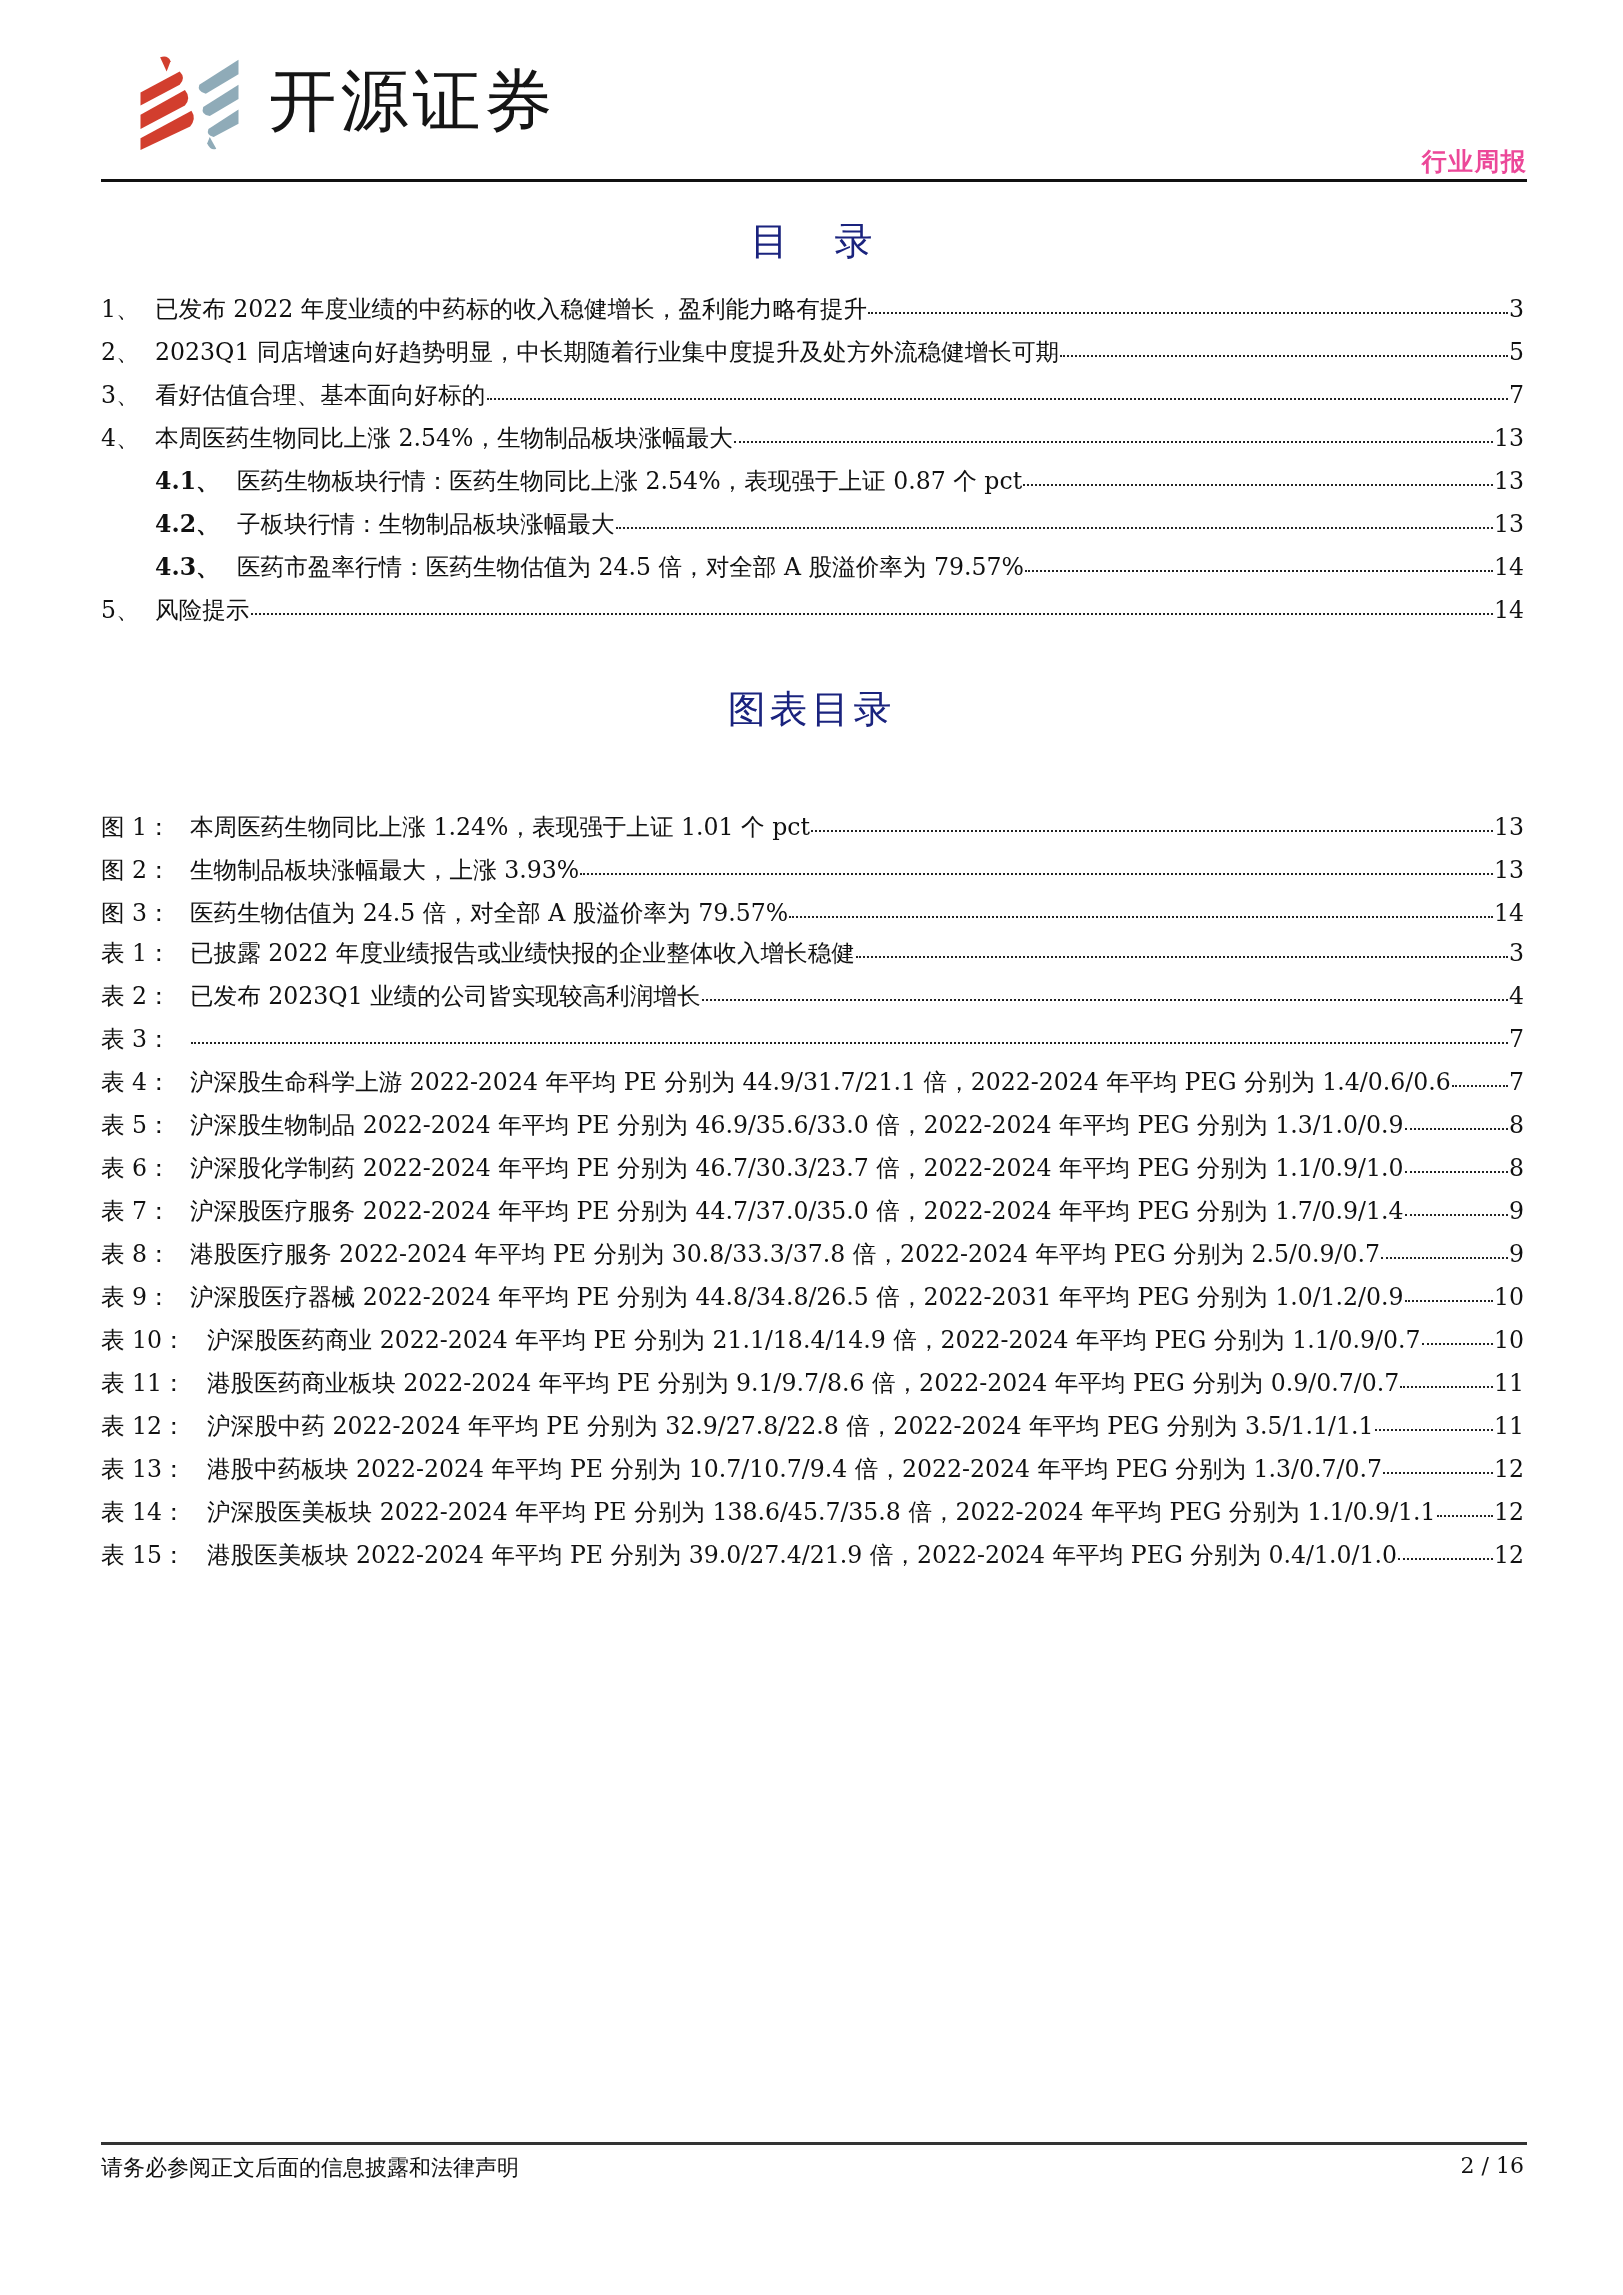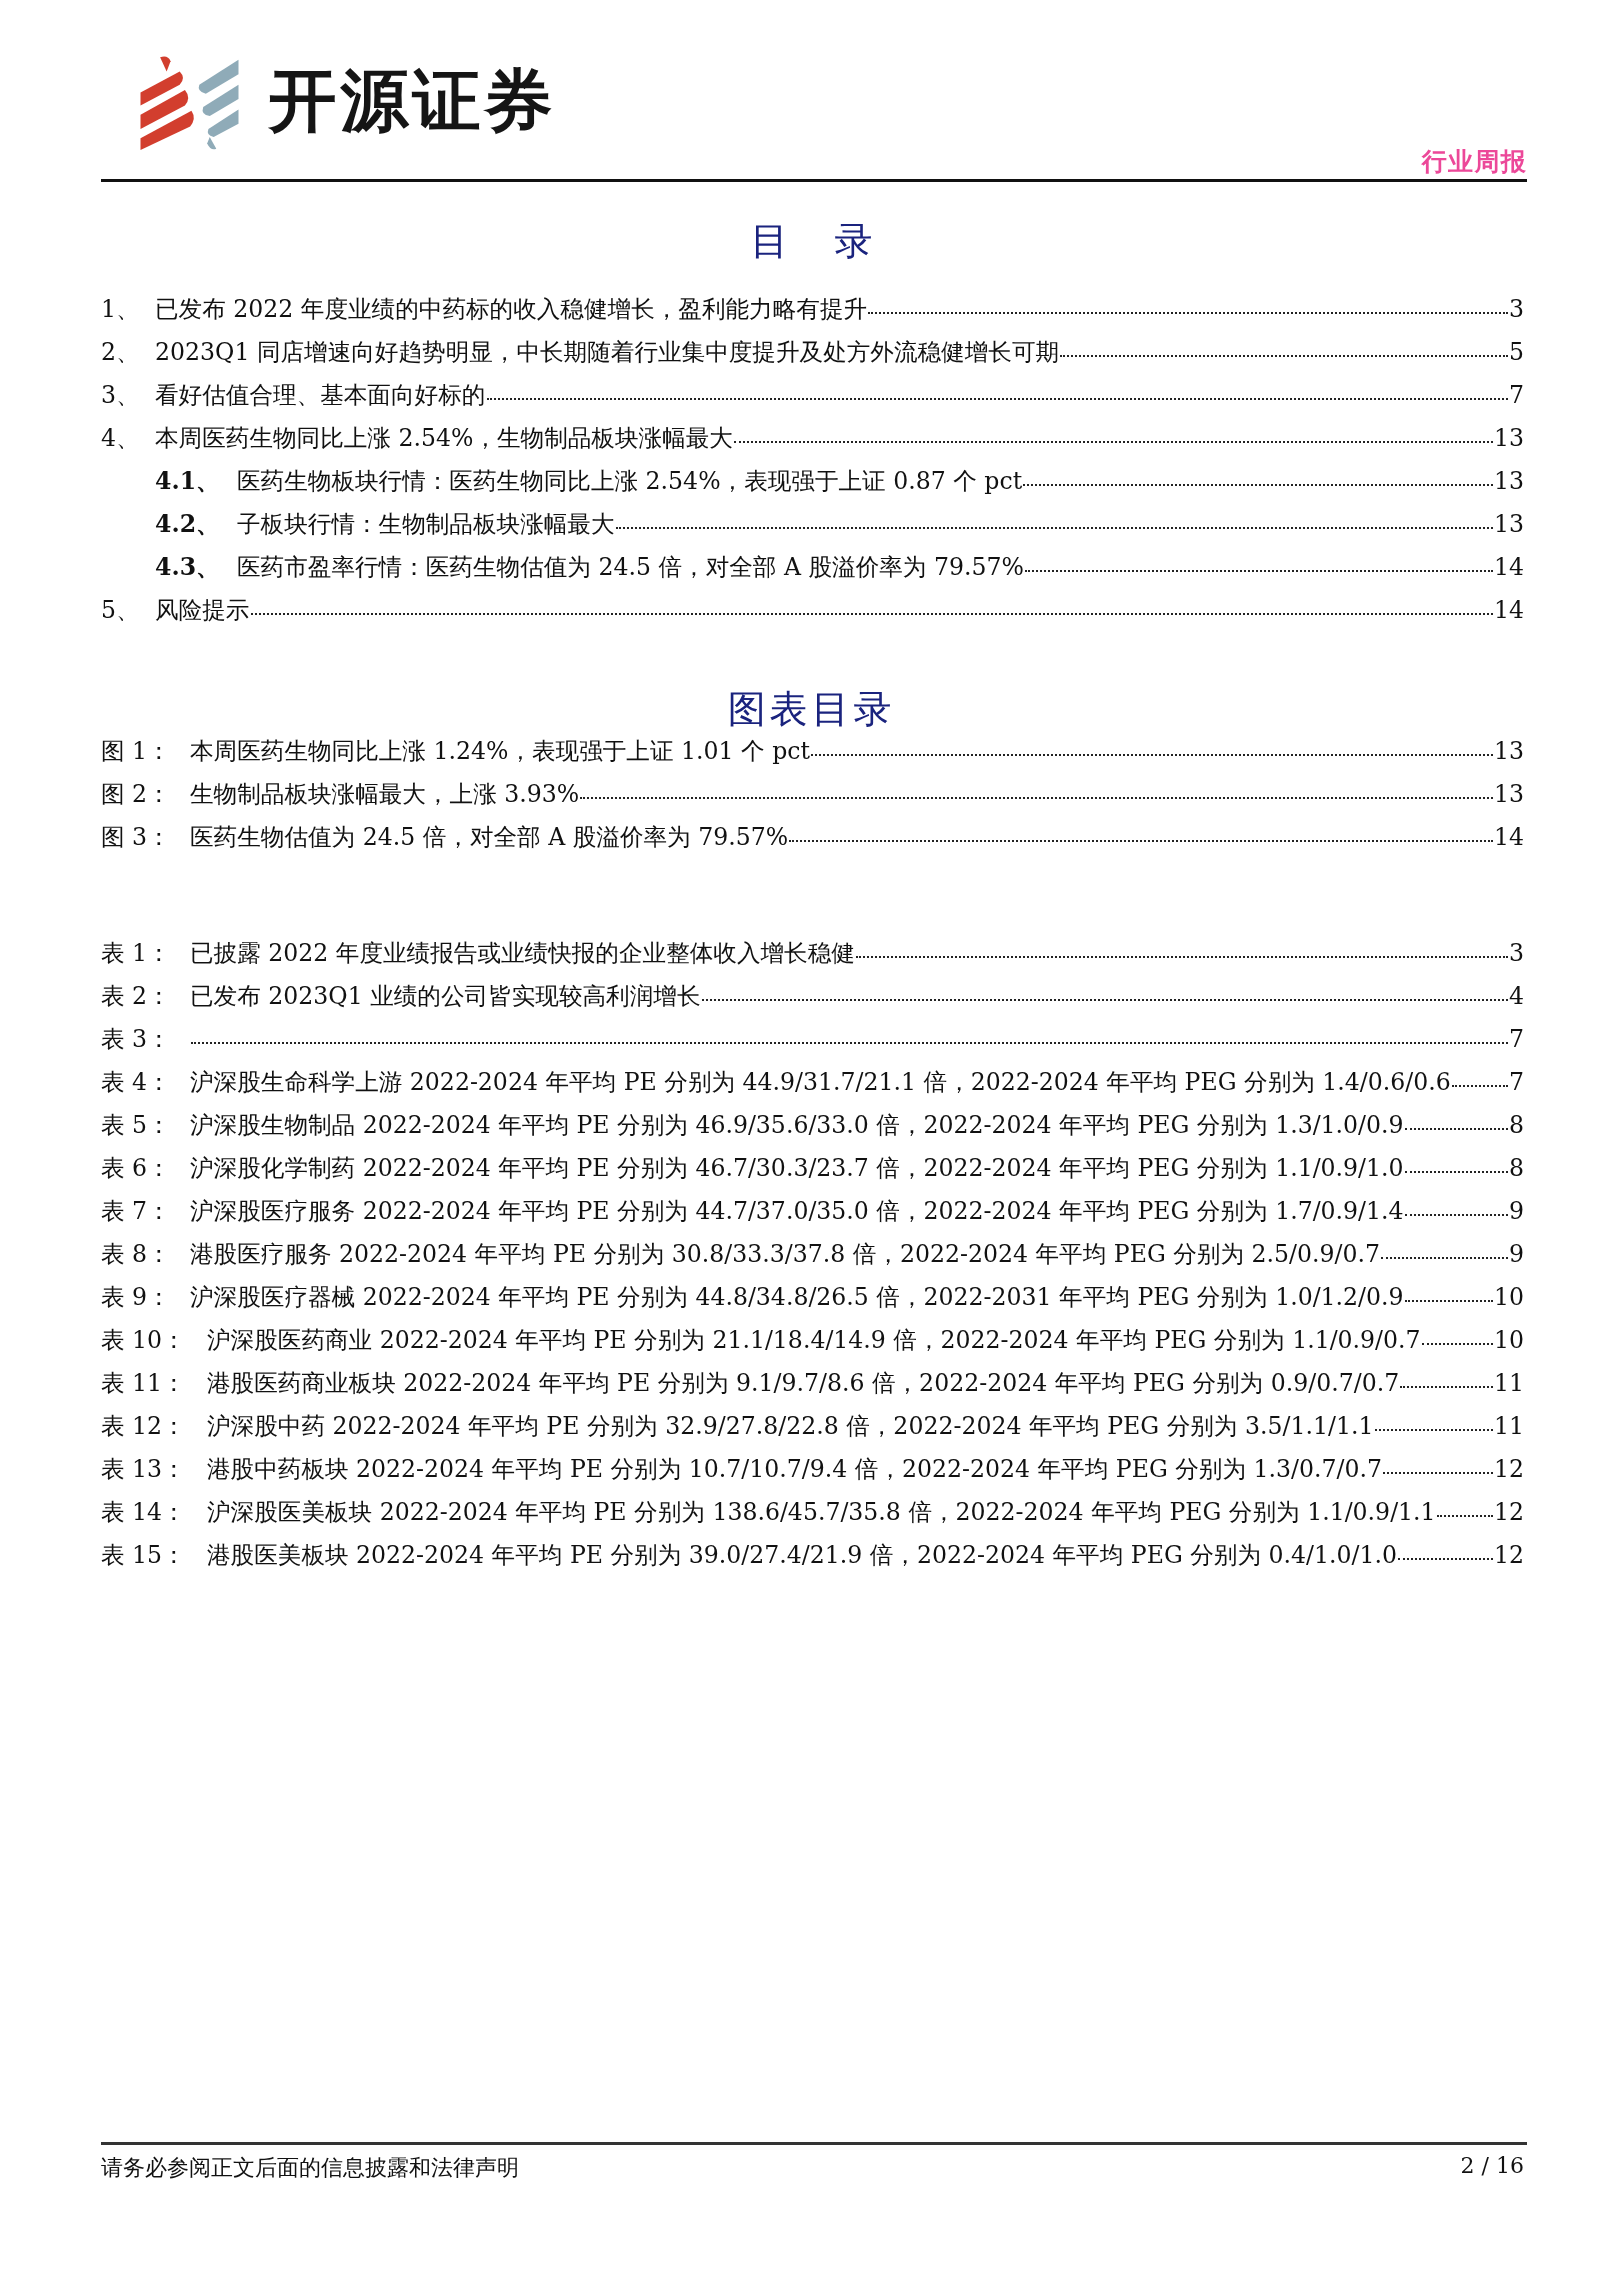--- a/index.html
+++ b/index.html
@@ -5,21 +5,21 @@
   html, body { margin: 0; padding: 0; background: #ffffff; }
   body {
     width: 1623px; height: 2295px; position: relative; overflow: hidden;
     font-family: "DejaVu Serif", "Liberation Serif", serif;
     color: #111111;
   }
   .logo { position: absolute; left: 134px; top: 52px; width: 471px; height: 98px; display: flex; align-items: center; }
   .logo-mark { width: 111px; height: 98px; }
   .logo-text {
     margin-left: 23.6px; font-family: "DejaVu Sans", "Liberation Sans", sans-serif;
-    font-weight: bold; font-size: 68px; letter-spacing: 3.9px; color: #151515; line-height: 1;
+    font-weight: normal; font-size: 68px; letter-spacing: 3.9px; color: #151515; line-height: 1;
   }
   .report-type {
     position: absolute; right: 96px; top: 145px;
     font-size: 25px; font-weight: bold; letter-spacing: 1.3px; color: #ec4899;
   }
   .rule-top { position: absolute; left: 101px; right: 96px; top: 179px; height: 2.6px; background: #111; }
 
   .section-title {
     position: absolute; left: 0; right: 0; text-align: center;
     font-size: 38px; font-weight: normal; color: #1a237e;
@@ -42,21 +42,21 @@
   .toc-row.tbl.wide .num { width: 106px; }
   .toc-row .label { flex: 0 1 auto; overflow: hidden; }
   .toc-row .dots {
     flex: 1 1 auto; overflow: hidden; margin: 0 1.3px;
     border-bottom: 2px dotted #222; height: 0; align-self: baseline;
     position: relative; top: -2.6px; min-width: 6.5px;
   }
   .toc-row .page { flex: 0 0 auto; text-align: right; }
 
   .main-toc { top: 288px; }
-  .fig-toc { top: 730px; }
+  .fig-toc { top: 806px; }
   .tbl-toc { top: 932px; }
 
   .rule-bottom { position: absolute; left: 101px; right: 96px; top: 2142px; height: 2.6px; background: #333; }
   .footer-note { position: absolute; left: 101px; top: 2153px; font-size: 22px; color: #111; }
   .footer-page { position: absolute; right: 99px; top: 2153px; font-size: 22px; color: #111; }
 </style>
 </head>
 <body>
 
 <div class="logo">

